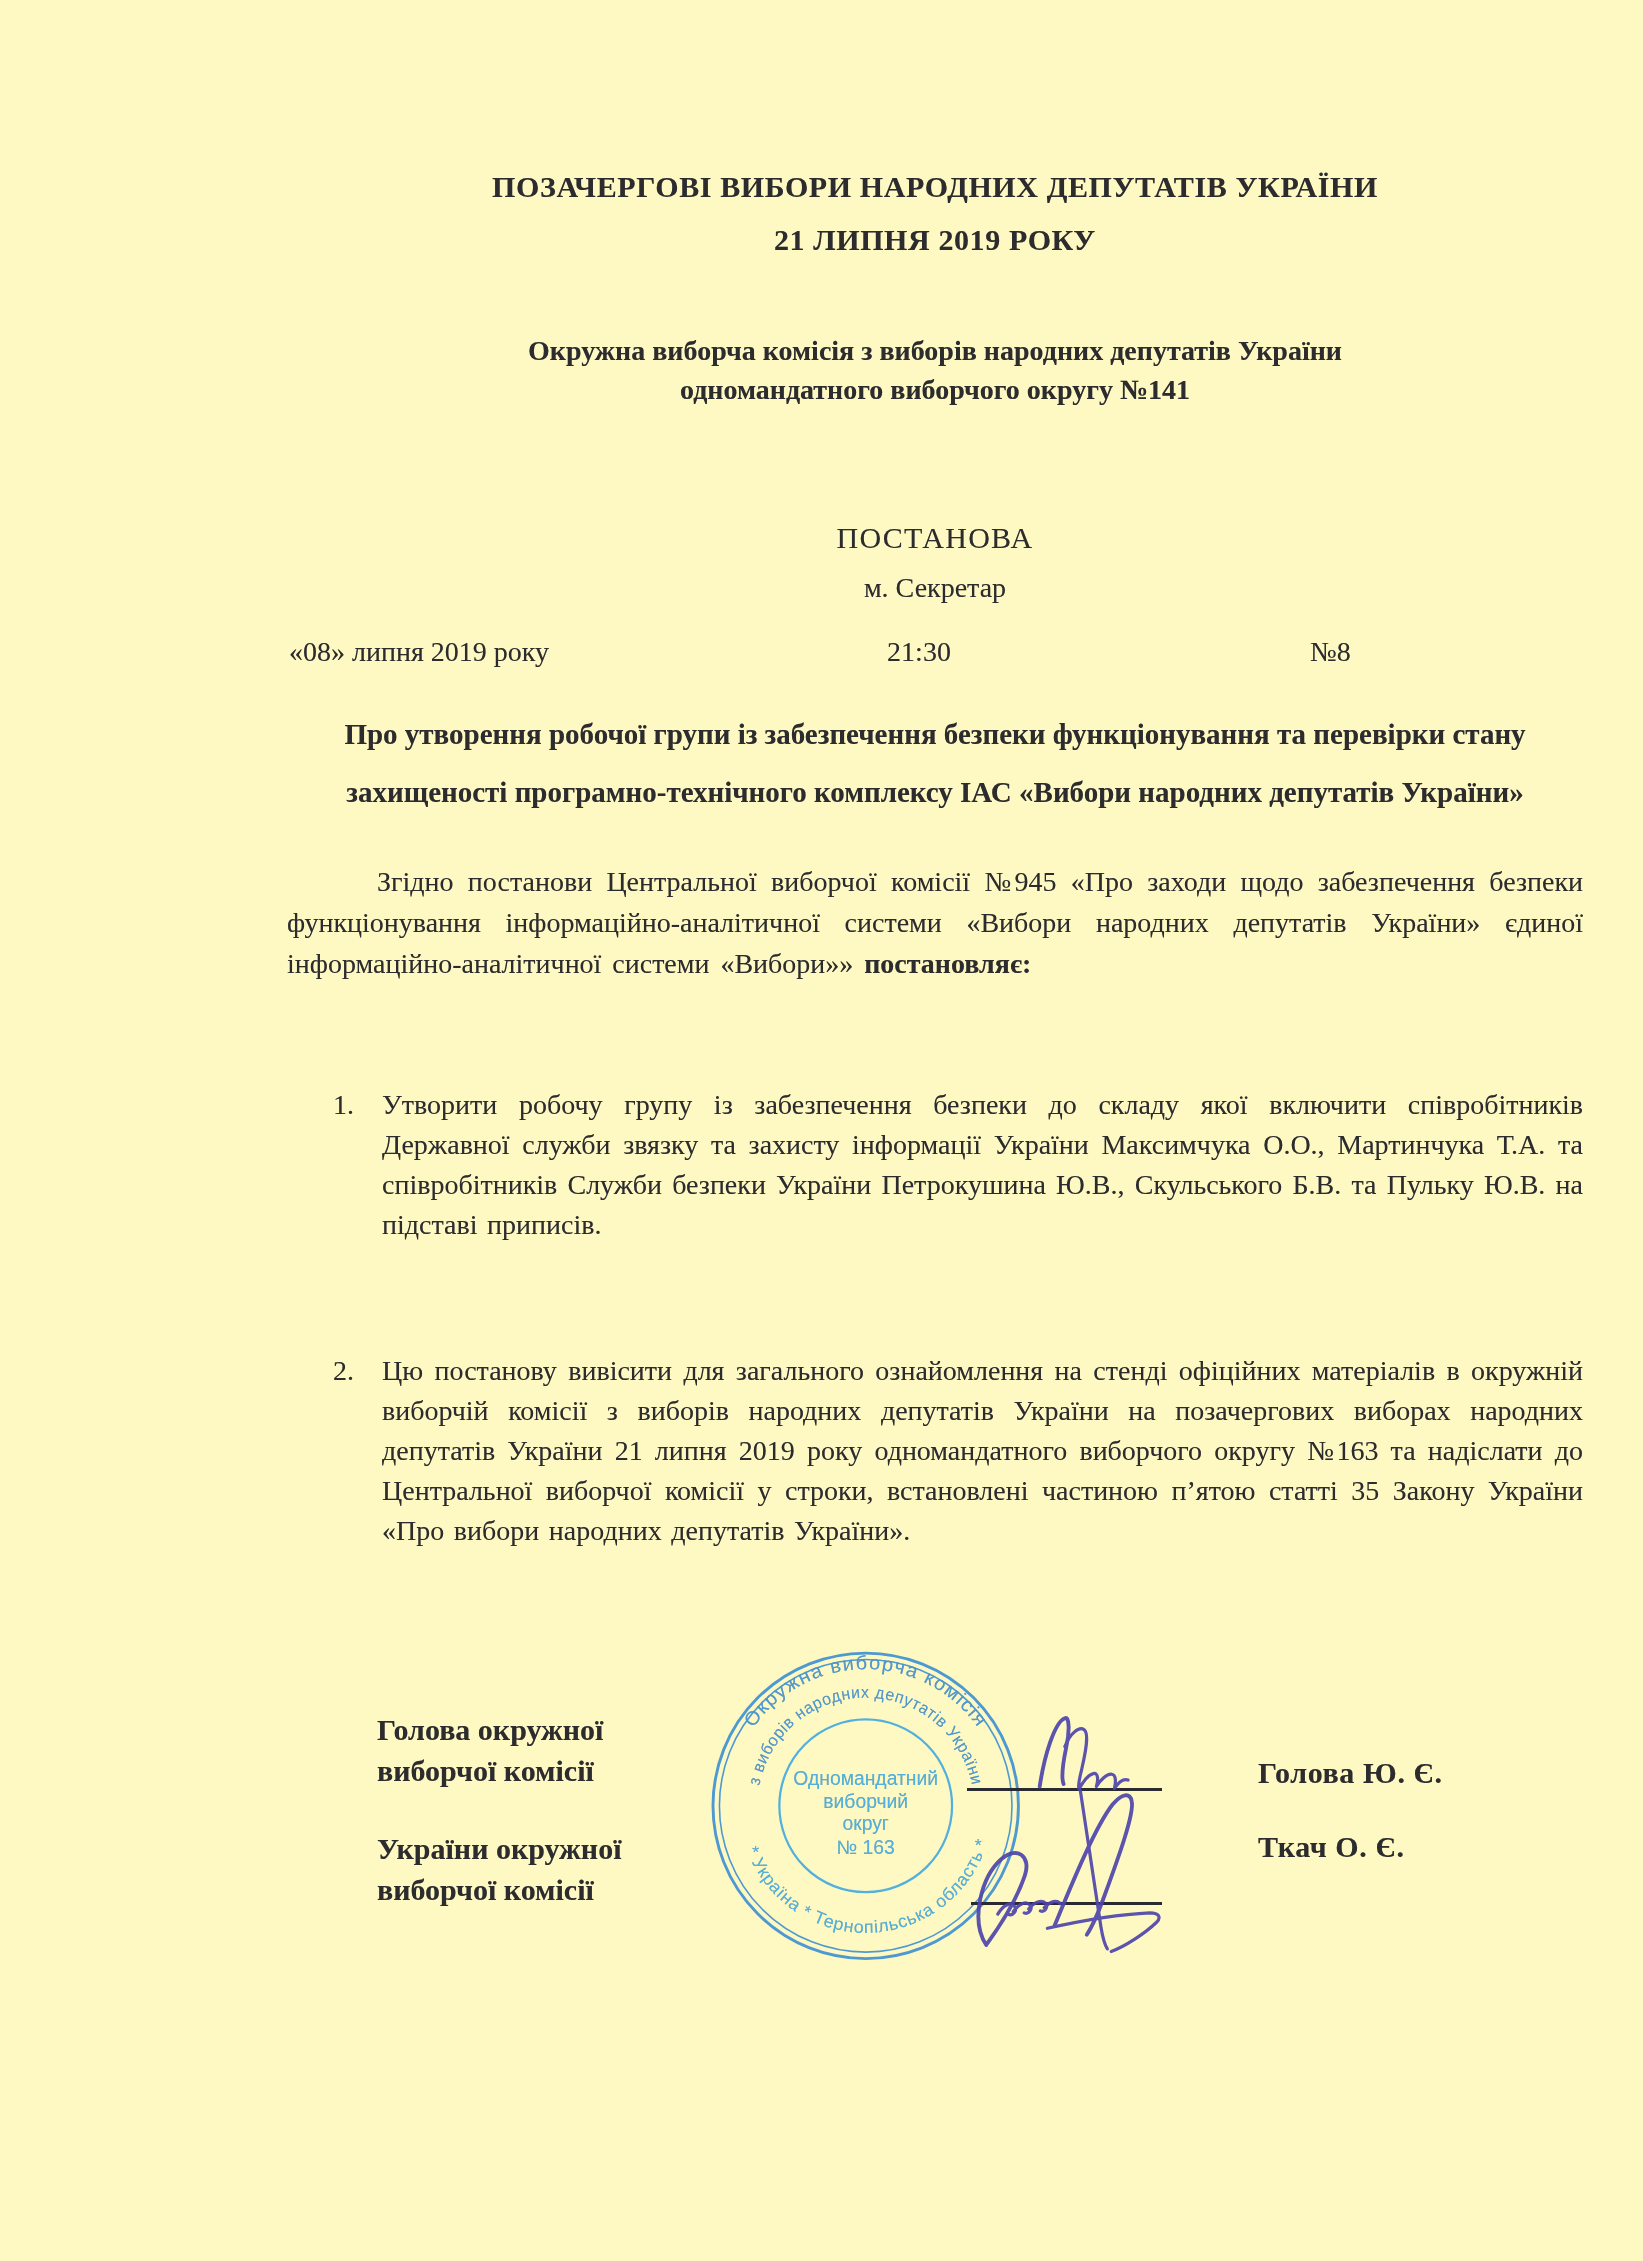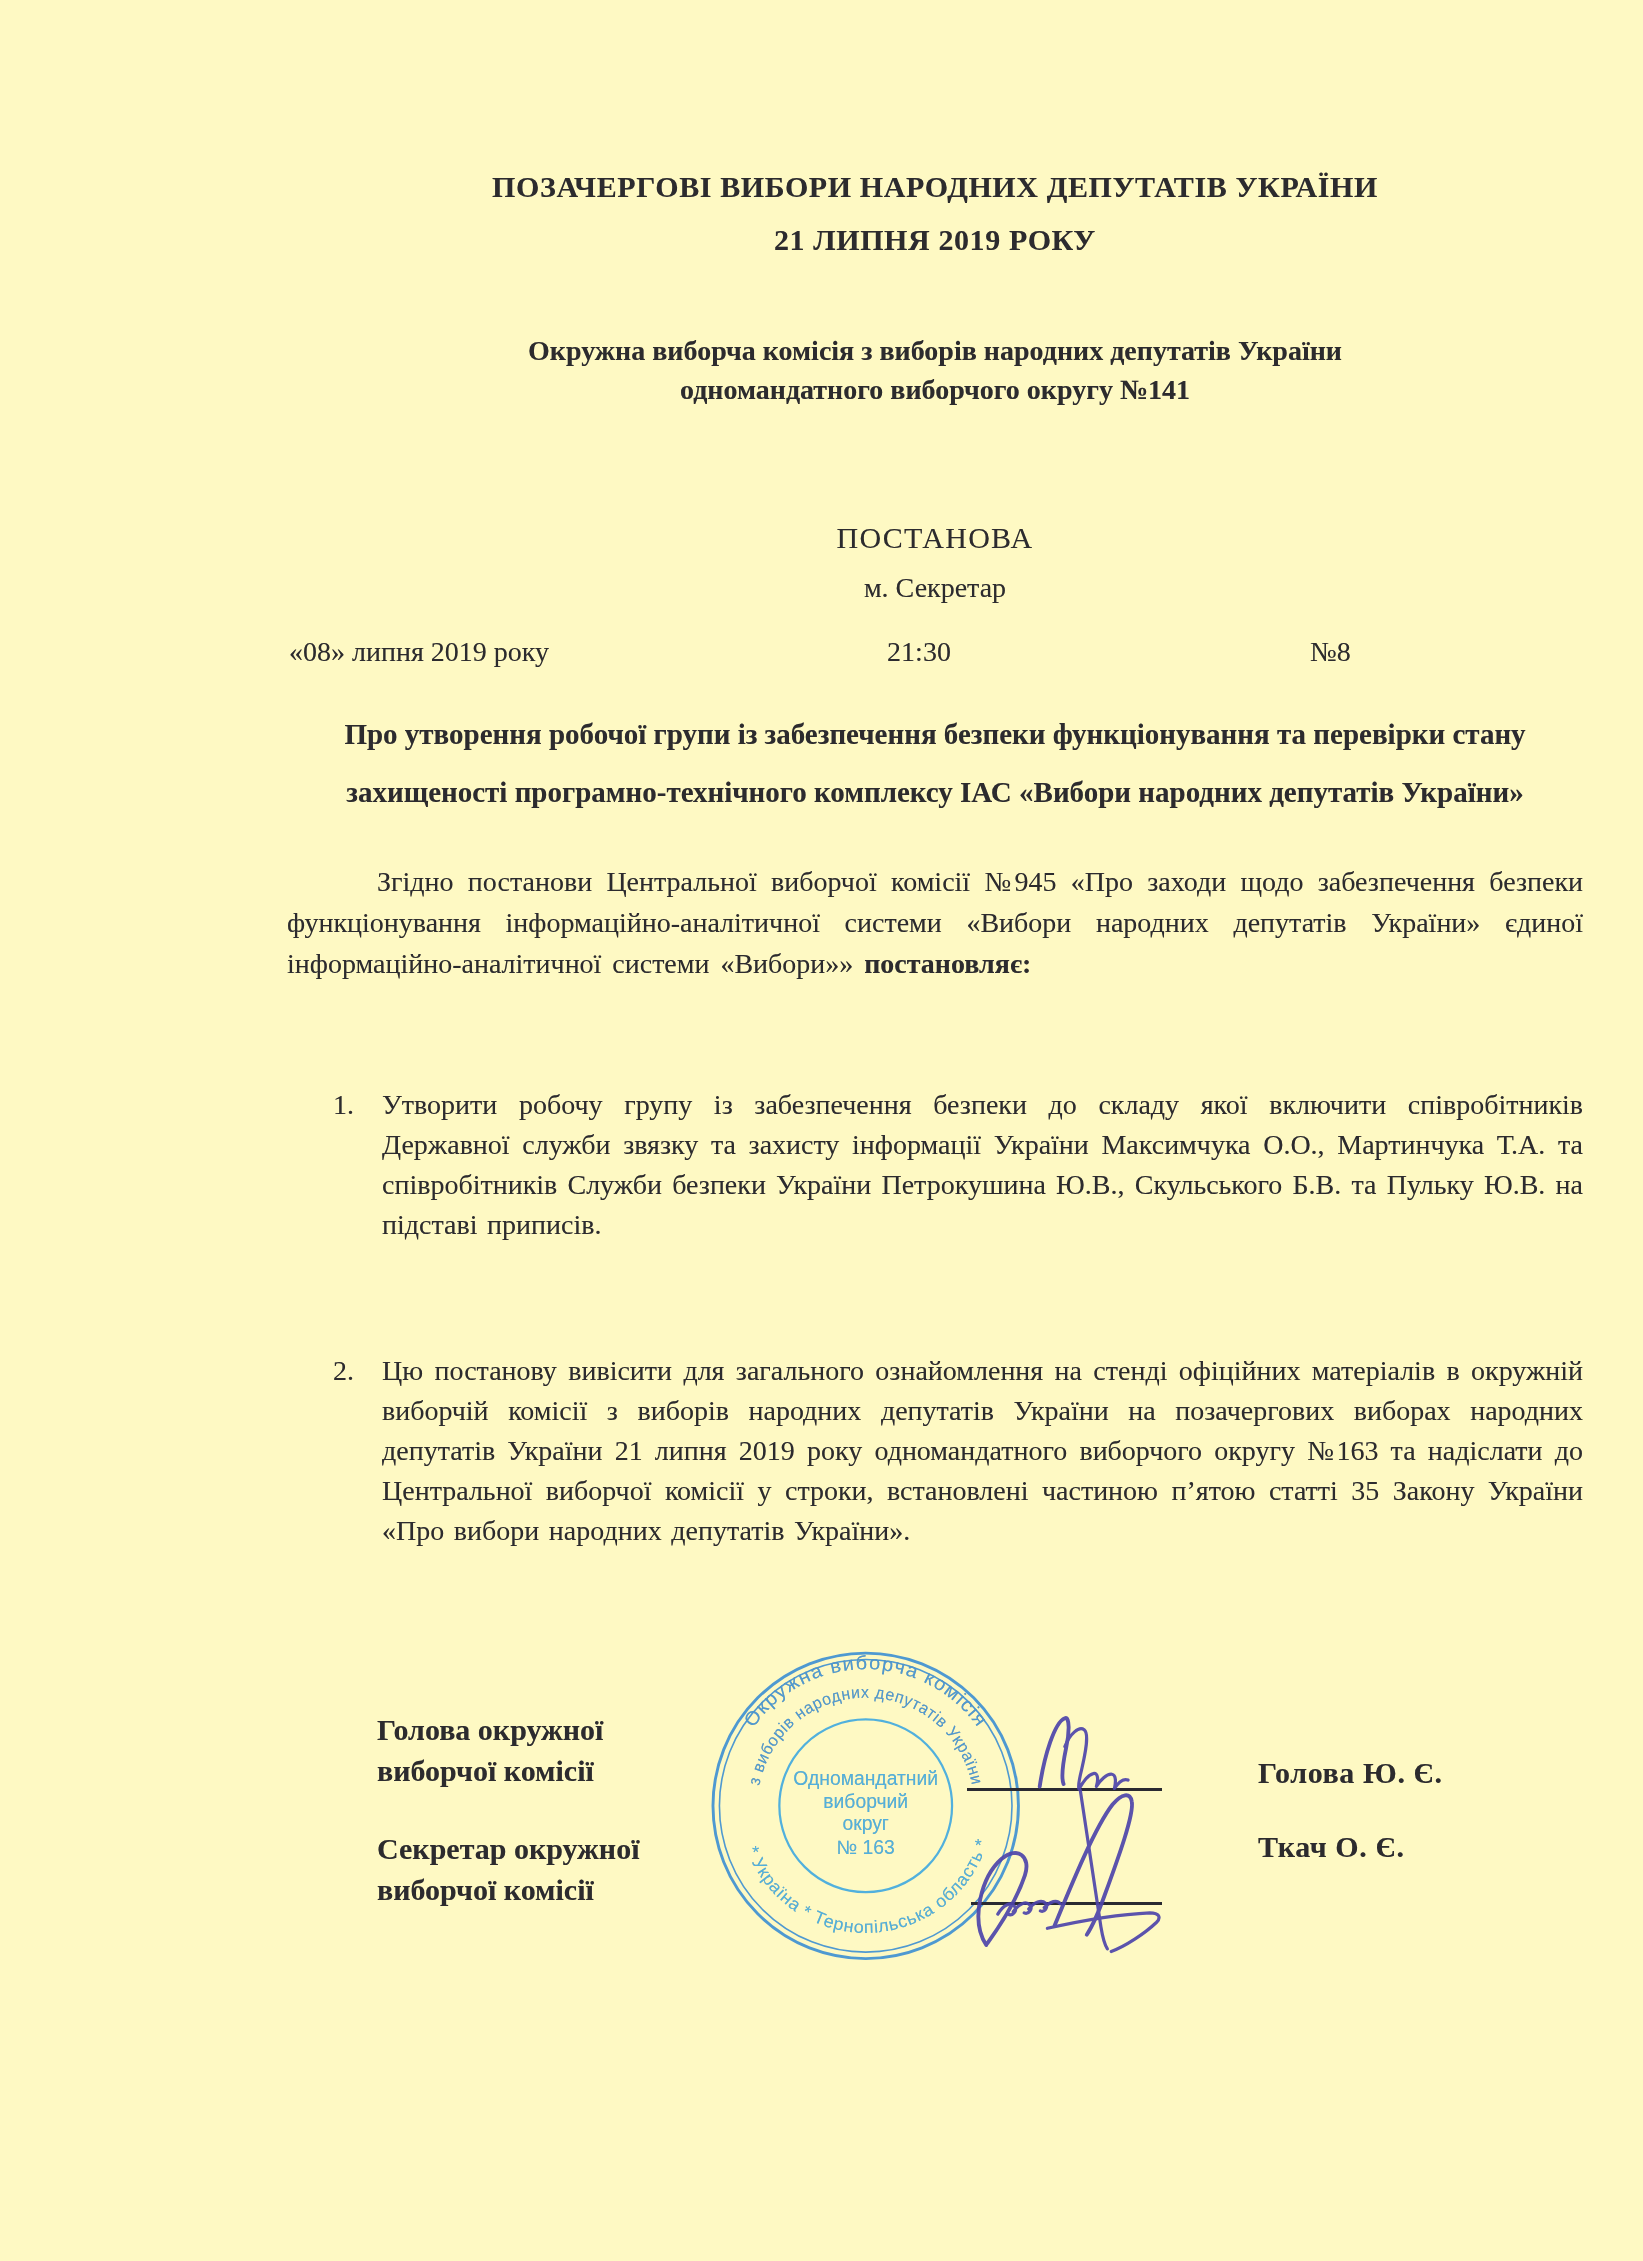--- a/index.html
+++ b/index.html
@@ -80,21 +80,21 @@
   <div class="abs item item-2">
     <span class="item-number">2.</span>
     <div class="item-text">Цю постанову вивісити для загального ознайомлення на стенді офіційних матеріалів в окружній виборчій комісії з виборів народних депутатів України на позачергових виборах народних депутатів України 21 липня 2019 року одномандатного виборчого округу №163 та надіслати до Центральної виборчої комісії у строки, встановлені частиною п’ятою статті 35 Закону України «Про вибори народних депутатів України».</div>
   </div>
 
   <div class="abs sig-title sig-title-1">
     <div>Голова окружної</div>
     <div>виборчої комісії</div>
   </div>
   <div class="abs sig-title sig-title-2">
-    <div>Секретар окружної</div>
+    <div>України окружної</div>
     <div>виборчої комісії</div>
   </div>
 
   <div class="abs sig-name sig-name-1">Голова Ю. Є.</div>
   <div class="abs sig-name sig-name-2">Ткач О. Є.</div>
 
   <svg class="abs stamp-svg" width="516" height="348" viewBox="0 0 800 540">
     <defs>
       <path id="arcTop" d="M 85.2 146.5 A 212 212 0 0 1 440.8 146.5"></path>
       <path id="arcMid" d="M 97.1 235.7 A 168 168 0 0 1 428.9 235.7"></path>

